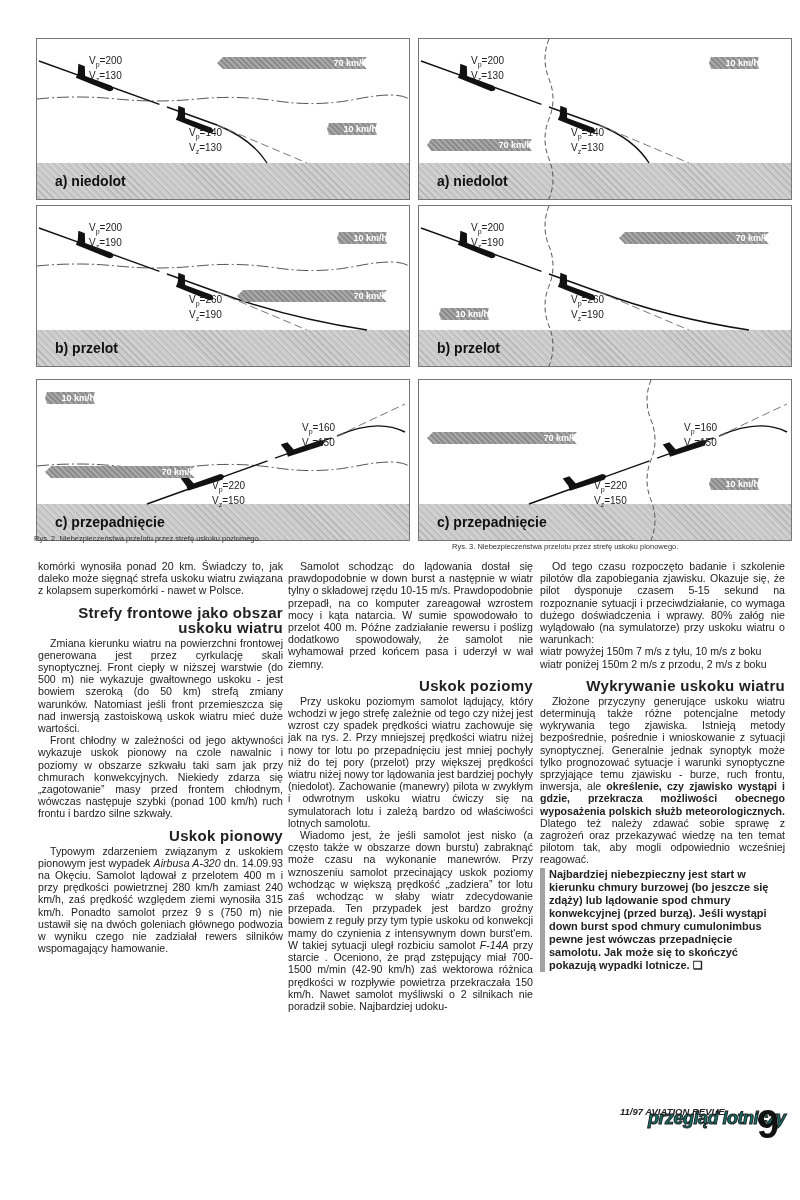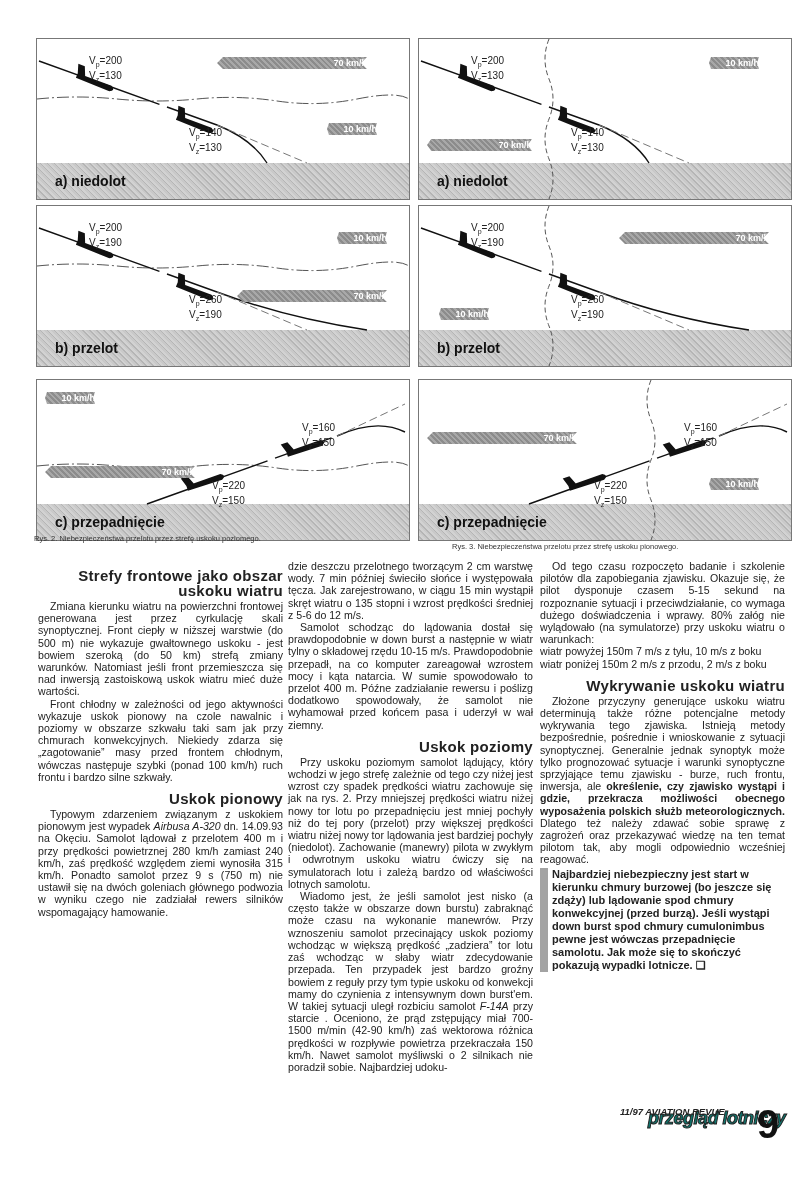--- a/index.html
+++ b/index.html
@@ -13,21 +13,21 @@
   .vlabel sub { font-size:7px; }
   .wind { position:absolute; height:12px; font-size:9px; font-weight:bold; color:#fff; text-align:right; line-height:12px;
     background: repeating-linear-gradient(45deg,#8c8c8c 0 2px,#a8a8a8 2px 4px);
     clip-path: polygon(4% 0,100% 0,96% 50%,100% 100%,4% 100%,0 50%); }
   .caption { position:absolute; font-size:7.5px; color:#333; }
   .col { position:absolute; width:245px; font-size:10.6px; line-height:12.2px; text-align:justify; }
   .col p { margin:0; text-indent:12px; }
   .col p.noind { text-indent:0; }
   .col h2 { margin:8px 0 2px 0; font-size:15px; line-height:15px; text-align:right; font-weight:900; letter-spacing:0.3px; }
   .col .bold { font-weight:bold; }
-  .callout { border-left:8px solid #a3a3a3; padding-left:4px; font-weight:bold; font-size:11px; line-height:13px; margin-top:2px; text-align:left; }
+  .callout { border-left:5px solid #a3a3a3; padding-left:4px; font-weight:bold; font-size:11px; line-height:13px; margin-top:2px; text-align:left; }
   .footer-logo { position:absolute; left:648px; top:1108px; font-style:italic; font-weight:bold; font-size:18px; color:#0f766e;
     -webkit-text-stroke:1px #222; letter-spacing:-0.5px; }
   .footer-issue { position:absolute; left:620px; top:1106px; font-style:italic; font-weight:bold; font-size:9.5px; color:#222; }
   .page-num { position:absolute; left:757px; top:1102px; font-weight:900; font-size:40px; color:#111; }
 </style>
 </head>
 <body>
 
 <div id="figs">
     <div class="fig" style="left: 36px; top: 38px;">
@@ -149,29 +149,29 @@
       <div class="vlabel" style="left: 265px; top: 42px;">V<sub>p</sub>=<span>160</span><br>V<sub>z</sub>=<span>150</span></div>
       <div class="vlabel" style="left: 175px; top: 100px;">V<sub>p</sub>=<span>220</span><br>V<sub>z</sub>=<span>150</span></div>
       <div class="panel-label">c) przepadnięcie</div>
     </div>
   </div>
 
 <div class="caption" style="left:34px;top:534px;">Rys. 2. Niebezpieczeństwa przelotu przez strefę uskoku poziomego.</div>
 <div class="caption" style="left:416px;top:542px;margin-left:36px;">Rys. 3. Niebezpieczeństwa przelotu przez strefę uskoku pionowego.</div>
 
 <div class="col" style="left:38px;top:560px;">
+  <p class="noind">komórki wynosiła ponad 20 km. Świadczy to, jak daleko może sięgnąć strefa uskoku wiatru związana z kolapsem superkomórki - nawet w Polsce.</p>
   <h2>Strefy frontowe jako obszar uskoku wiatru</h2>
   <p>Zmiana kierunku wiatru na powierzchni frontowej generowana jest przez cyrkulację skali synoptycznej. Front ciepły w niższej warstwie (do 500 m) nie wykazuje gwałtownego uskoku - jest bowiem szeroką (do 50 km) strefą zmiany warunków. Natomiast jeśli front przemieszcza się nad inwersją zastoiskową uskok wiatru mieć duże wartości.</p>
   <p>Front chłodny w zależności od jego aktywności wykazuje uskok pionowy na czole nawalnic i poziomy w obszarze szkwału taki sam jak przy chmurach konwekcyjnych. Niekiedy zdarza się „zagotowanie” masy przed frontem chłodnym, wówczas następuje szybki (ponad 100 km/h) ruch frontu i bardzo silne szkwały.</p>
   <h2>Uskok pionowy</h2>
   <p><span>Typowym zdarzeniem związanym z uskokiem pionowym jest wypadek </span><em>Airbusa A-320</em><span> dn. 14.09.93 na Okęciu. Samolot lądował z przelotem 400 m i przy prędkości powietrznej 280 km/h zamiast 240 km/h, zaś prędkość względem ziemi wynosiła 315 km/h. Ponadto samolot przez 9 s (750 m) nie ustawił się na dwóch goleniach głównego podwozia w wyniku czego nie zadziałał rewers silników wspomagający hamowanie.</span></p>
 </div>
 
 <div class="col" style="left:288px;top:560px;">
-  <p class="noind">dzie deszczu przelotnego tworzącym 2 cm warstwę wody. 7 min później świeciło słońce i występowała tęcza. Jak zarejestrowano, w ciągu 15 min wystąpił skręt wiatru o 135 stopni i wzrost prędkości średniej z 5-6 do 12 m/s.</p>
   <p>Samolot schodząc do lądowania dostał się prawdopodobnie w down burst a następnie w wiatr tylny o składowej rzędu 10-15 m/s. Prawdopodobnie przepadł, na co komputer zareagował wzrostem mocy i kąta natarcia. W sumie spowodowało to przelot 400 m. Późne zadziałanie rewersu i poślizg dodatkowo spowodowały, że samolot nie wyhamował przed końcem pasa i uderzył w wał ziemny.</p>
   <h2>Uskok poziomy</h2>
   <p>Przy uskoku poziomym samolot lądujący, który wchodzi w jego strefę zależnie od tego czy niżej jest wzrost czy spadek prędkości wiatru zachowuje się jak na rys. 2. Przy mniejszej prędkości wiatru niżej nowy tor lotu po przepadnięciu jest mniej pochyły niż do tej pory (przelot) przy większej prędkości wiatru niżej nowy tor lądowania jest bardziej pochyły (niedolot). Zachowanie (manewry) pilota w zwykłym i odwrotnym uskoku wiatru ćwiczy się na symulatorach lotu i zależą bardzo od właściwości lotnych samolotu.</p>
   <p><span>Wiadomo jest, że jeśli samolot jest nisko (a często także w obszarze down burstu) zabraknąć może czasu na wykonanie manewrów. Przy wznoszeniu samolot przecinający uskok poziomy wchodząc w większą prędkość „zadziera” tor lotu zaś wchodząc w słaby wiatr zdecydowanie przepada. Ten przypadek jest bardzo groźny bowiem z reguły przy tym typie uskoku od konwekcji mamy do czynienia z intensywnym down burst'em. W takiej sytuacji uległ rozbiciu samolot </span><em>F-14A</em><span> przy starcie . Oceniono, że prąd zstępujący miał 700-1500 m/min (42-90 km/h) zaś wektorowa różnica prędkości w rozpływie powietrza przekraczała 150 km/h. Nawet samolot myśliwski o 2 silnikach nie poradził sobie. Najbardziej udoku-</span></p>
 </div>
 
 <div class="col" style="left:540px;top:560px;">
   <p>Od tego czasu rozpoczęto badanie i szkolenie pilotów dla zapobiegania zjawisku. Okazuje się, że pilot dysponuje czasem 5-15 sekund na rozpoznanie sytuacji i przeciwdziałanie, co wymaga dużego doświadczenia i wprawy. 80% załóg nie wylądowało (na symulatorze) przy uskoku wiatru o warunkach:</p>
   <p class="noind">wiatr powyżej 150m 7 m/s z tyłu, 10 m/s z boku</p>
   <p class="noind">wiatr poniżej 150m 2 m/s z przodu, 2 m/s z boku</p>

